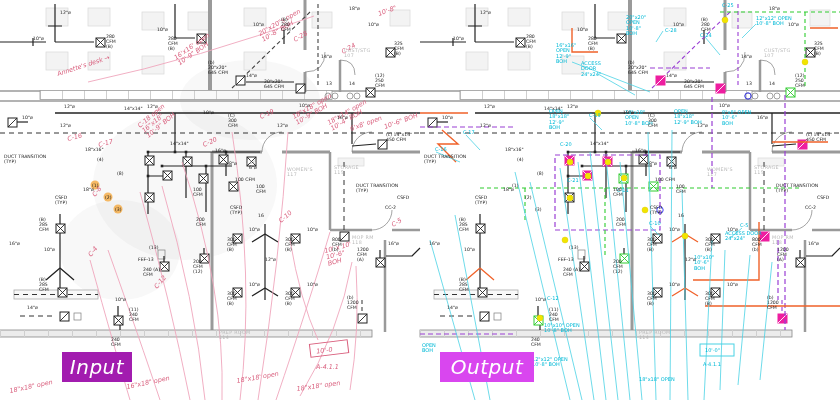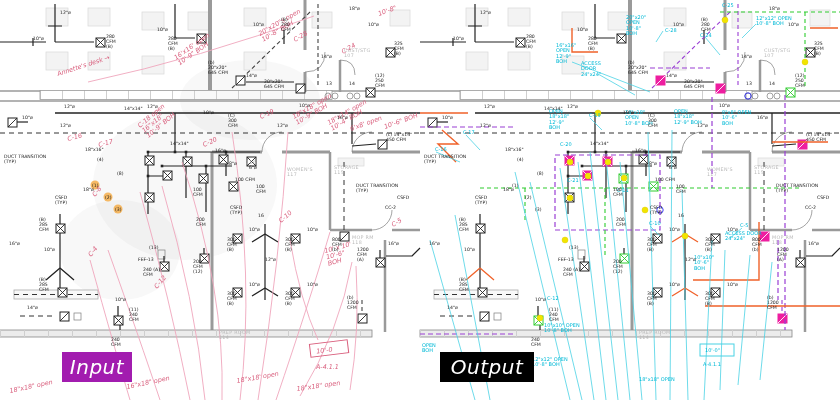--- a/index.html
+++ b/index.html
@@ -464,16 +464,16 @@
           <text x="105" y="199" class="pl"><tspan x="105" dy="0">(2)</tspan></text>
           <text x="115" y="211" class="pl"><tspan x="115" dy="0">(3)</tspan></text>
           <text x="149" y="249" class="pl"><tspan x="149" dy="0">(13)</tspan></text>
         </g>
   </g>
 </svg>
 
 <div class="badge" id="badgeIn" style="left: 62px; top: 352px; width: 70px; background: #a21caf;">
       <span>Input</span>
     </div>
-<div class="badge" id="badgeOut" style="left: 440px; top: 352px; width: 94px; background: #000000; font-style: italic;">
+<div class="badge" id="badgeOut" style="left: 440px; top: 352px; width: 94px; background: #d946ef; font-style: italic;">
       <span>Output</span>
     </div>
 </div>
 
 </body></html>

